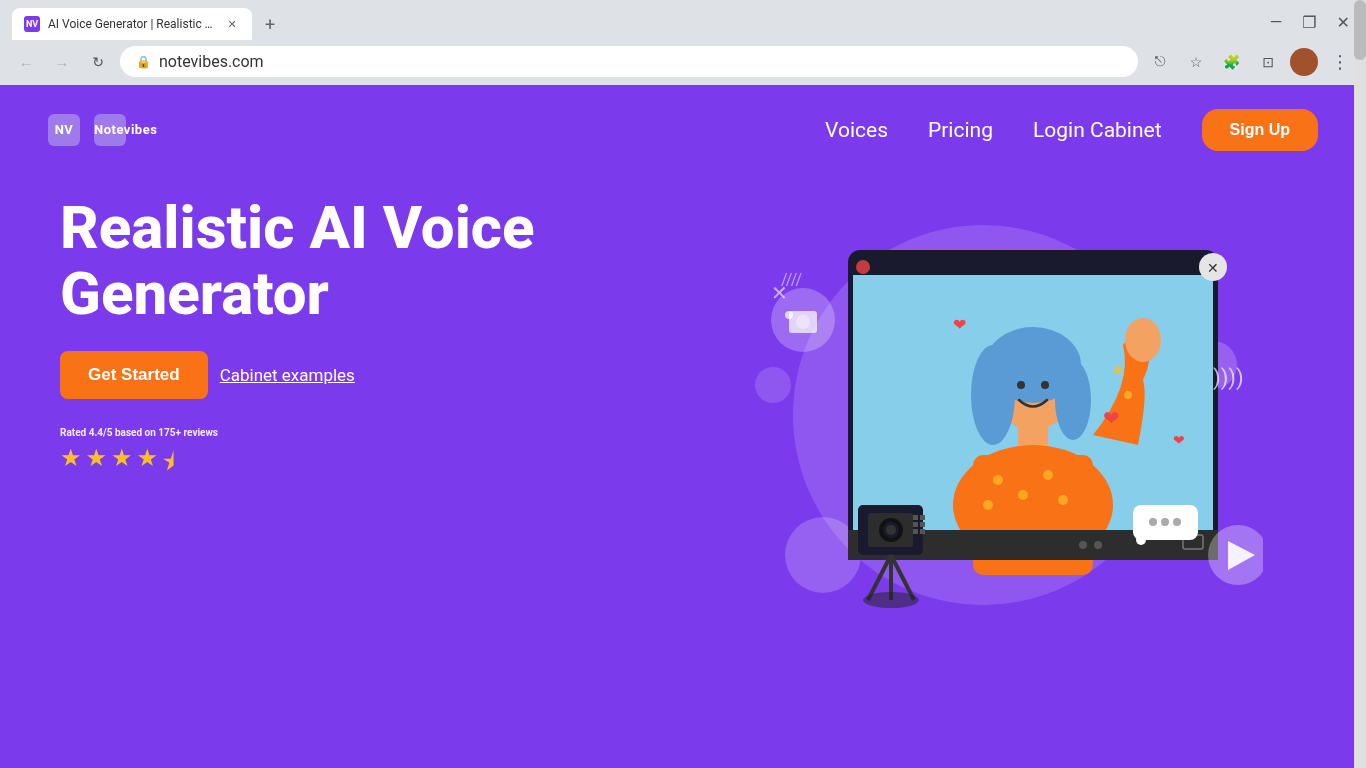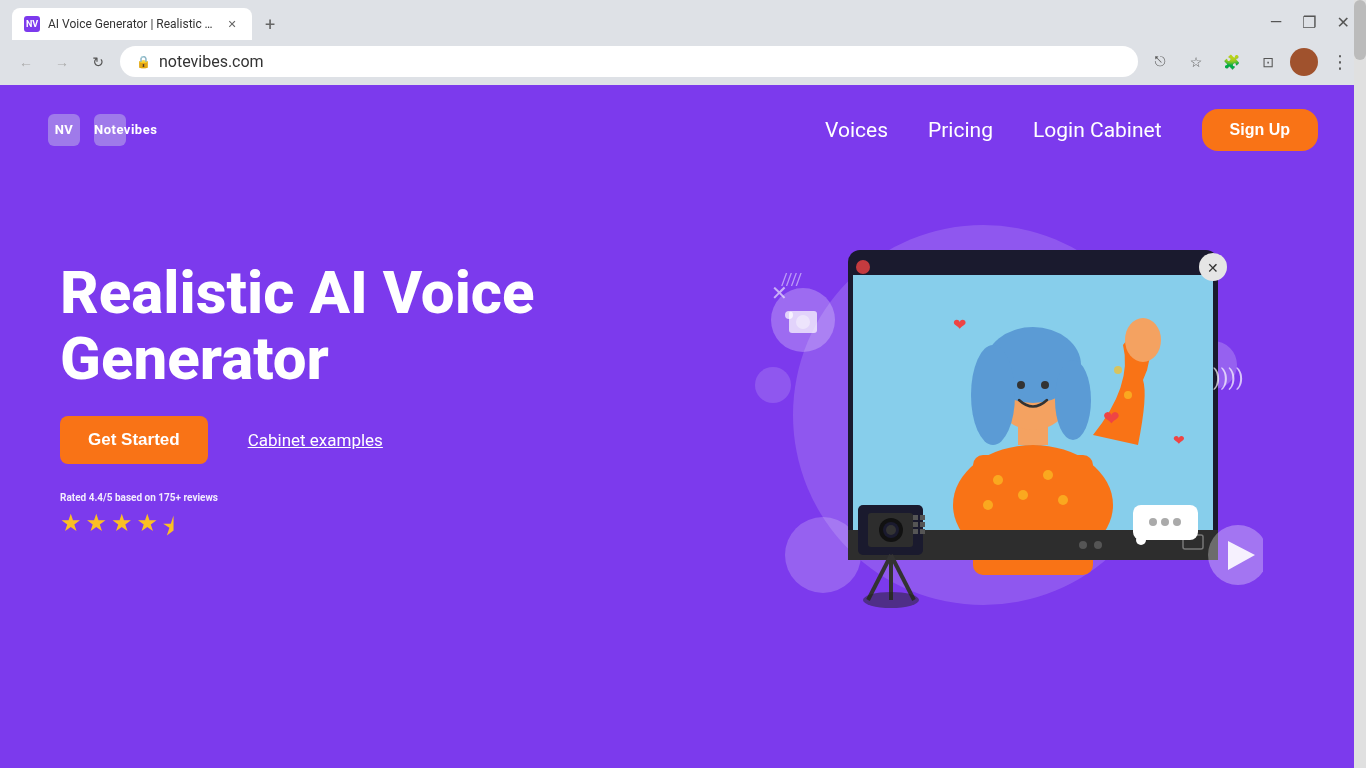--- a/index.html
+++ b/index.html
@@ -237,21 +237,20 @@
       border-radius: 16px;
       padding: 12px 28px;
       font-size: 16px;
       font-weight: 600;
       cursor: pointer;
     }
 
     
     .hero {
       display: flex;
-      align-items: center;
       padding: 20px 60px 0;
       position: relative;
     }
 
     .hero-text {
       flex: 1;
       max-width: 600px;
     }
 
     .hero-title {
@@ -266,21 +265,21 @@
       color: rgba(255,255,255,0.95);
       font-size: 20px;
       line-height: 1.6;
       margin-bottom: 36px;
       font-weight: 500;
     }
 
     .hero-buttons {
       display: flex;
       align-items: center;
-      gap: 40px;
+      gap: 12px;
       margin-bottom: 28px;
     }
 
     .get-started-btn {
       background: #f97316;
       color: white;
       border: none;
       border-radius: 8px;
       padding: 14px 28px;
       font-size: 17px;

